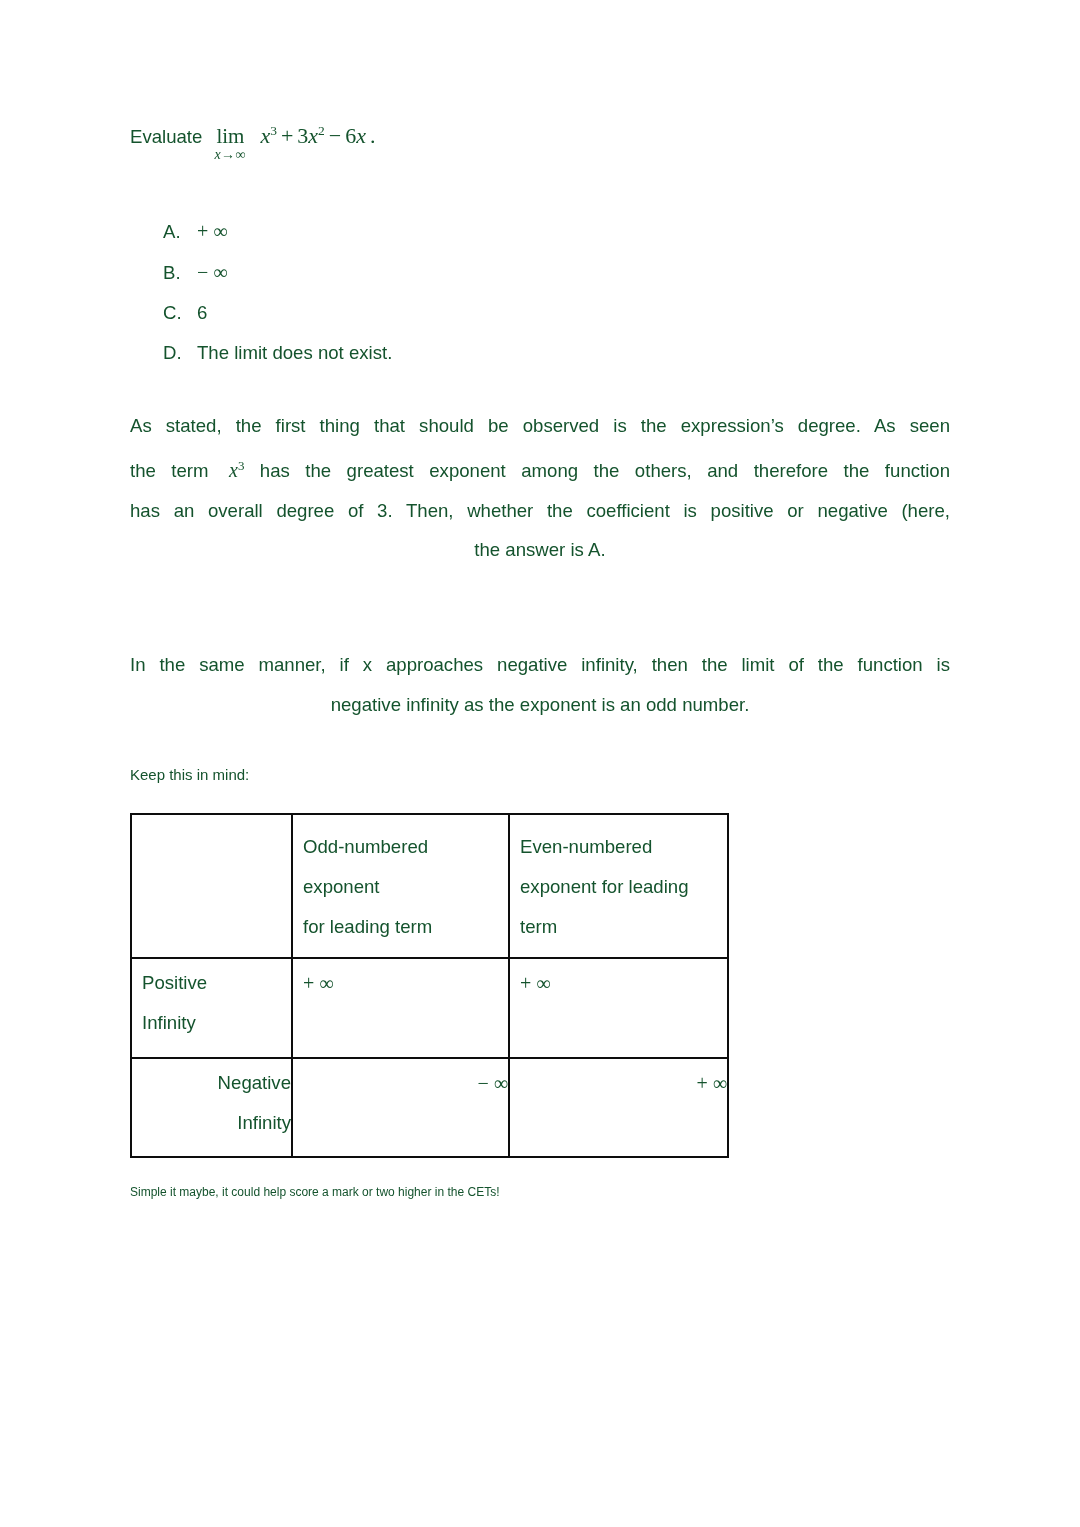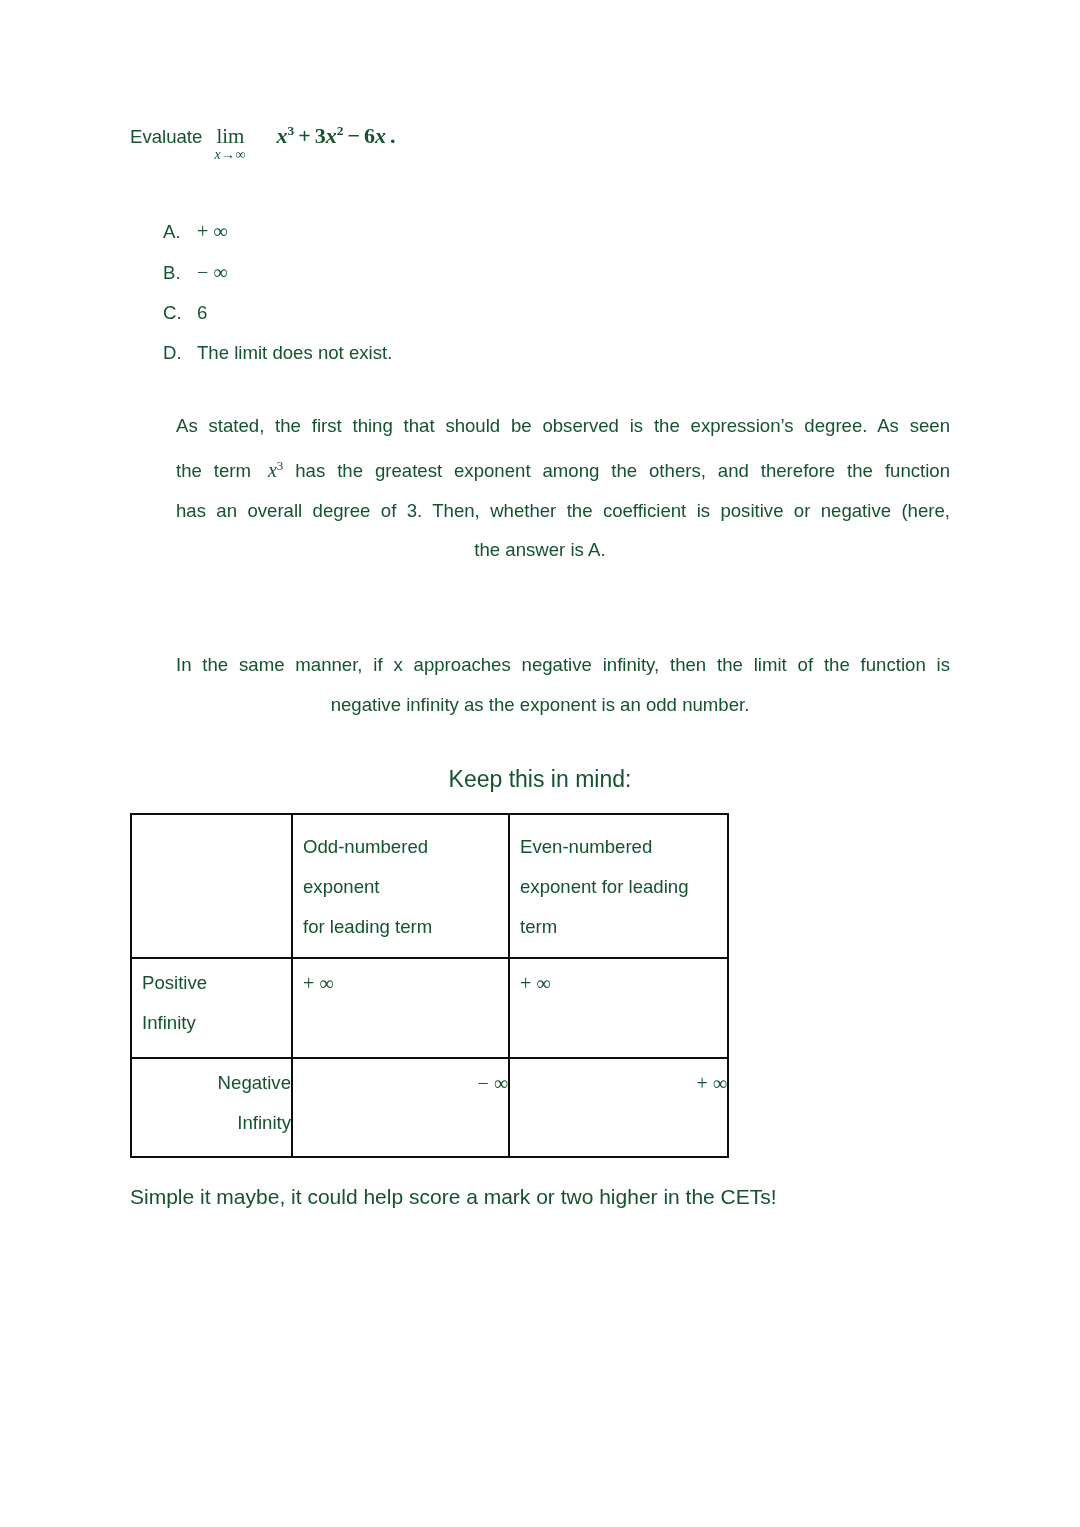--- a/index.html
+++ b/index.html
@@ -9,55 +9,55 @@
     font-family:"Liberation Sans", sans-serif; color:#14532d; overflow:hidden;
   }
   .blk { position:absolute; left:130px; width:820px; }
 
   
   .formula { top:123px; white-space:nowrap; font-size:18.6px; }
   .lim-wrap { display:inline-block; position:relative; margin:0 10px 0 14px;
               font-family:"Liberation Serif", serif; font-size:21px; }
   .lim-sub { position:absolute; left:-2px; top:23px; font-size:14px; font-style:italic;
              letter-spacing:0.5px; white-space:nowrap; }
-  .expr { font-family:"Liberation Serif", serif; font-size:22px; margin-left:22px;font-weight:bold; }
+  .expr { font-family:"Liberation Serif", serif; font-size:22px; margin-left:6px; }
   .mi { font-family:"Liberation Serif", serif; font-style:italic; }
   .mo { padding:0 4px; }
   .expr sup { font-size:13.5px; }
   .mperiod { margin-left:4px; }
 
   
   .options { top:211px; font-size:18.6px; line-height:40px; }
   .opt { padding-left:33px; }
   .olabel { display:inline-block; width:34px; }
   .math-val { font-family:"Liberation Serif", serif; font-size:20px; }
 
   
   .para { font-size:18.6px; line-height:39.7px; }
   .p1 { top:406px; }
   .p2 { top:645px; }
-  .jline { text-align:justify; text-align-last:justify; white-space:nowrap;margin-left:46px; }
+  .jline { text-align:justify; text-align-last:justify; white-space:nowrap; }
   .lline { text-align:center; }
   .imath { font-family:"Liberation Serif", serif; font-style:italic; font-size:20px; margin-left:5px; }
   .isup { font-size:13px; font-family:"Liberation Serif", serif; }
-  .keep { top:766px; font-size:23px;text-align:center; }
+  .keep { top:766px; font-size:15px; }
 
   
   .tblwrap { position:absolute; left:130px; top:813px; }
   table.grid { border-collapse:collapse; table-layout:fixed; }
   table.grid td { border:2px solid #0d0d0d; vertical-align:top; padding:4px 0 0 10px;
                   font-size:18.6px; line-height:40px; }
   td.c1 { width:161px; }
   td.c2 { width:217px; }
   td.c3 { width:219px; }
   tr.hrow td { height:144px; padding-top:12px; }
   tr.r1 td { height:100px; }
   tr.r2 td { height:99px;text-align:right; }
 
-  .closing { top:1185px; font-size:21px; }
+  .closing { top:1185px; font-size:12px; }
 </style>
 </head>
 <body>
 
 <div class="page">
 
   <div class="blk formula">
     <span>Evaluate</span><span class="lim-wrap"><span>lim</span><span class="lim-sub">x→∞</span></span><span class="expr"><span class="mi">x</span><sup>3</sup><span class="mo">+</span><span>3</span><span class="mi">x</span><sup>2</sup><span class="mo">−</span><span>6</span><span class="mi">x</span><span class="mperiod">.</span></span>
   </div>
 

